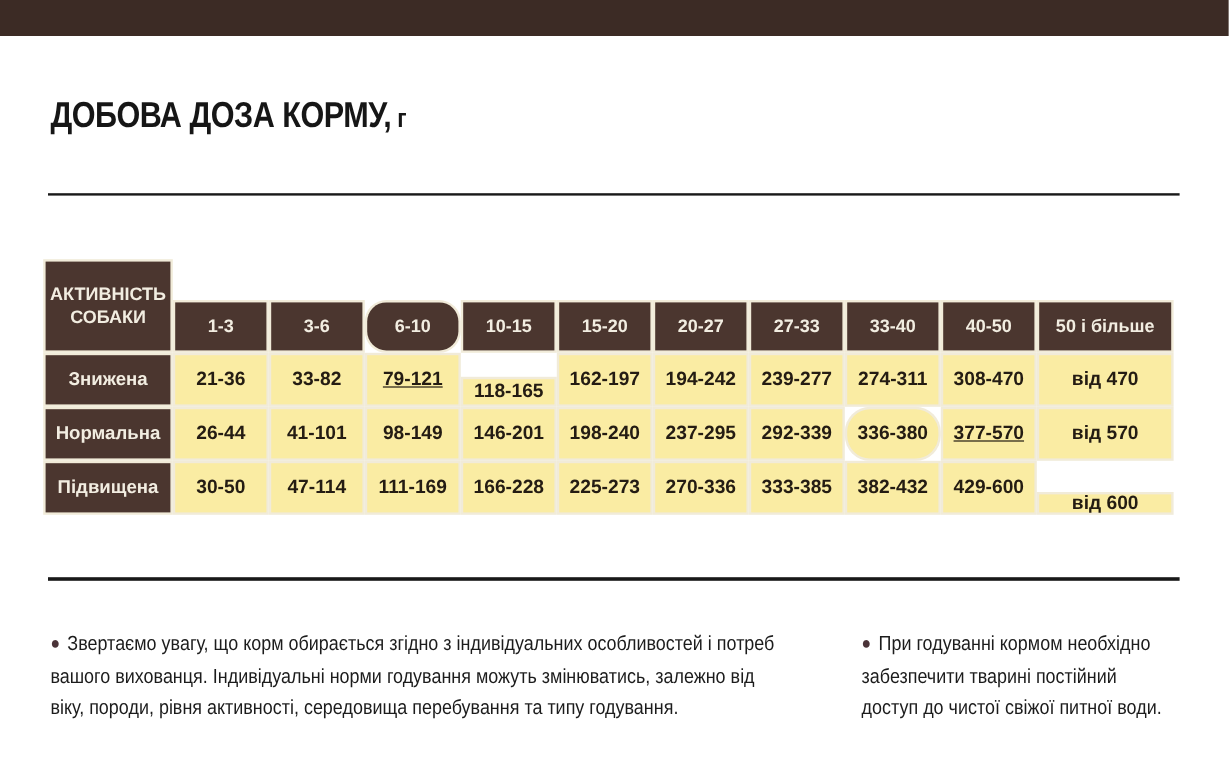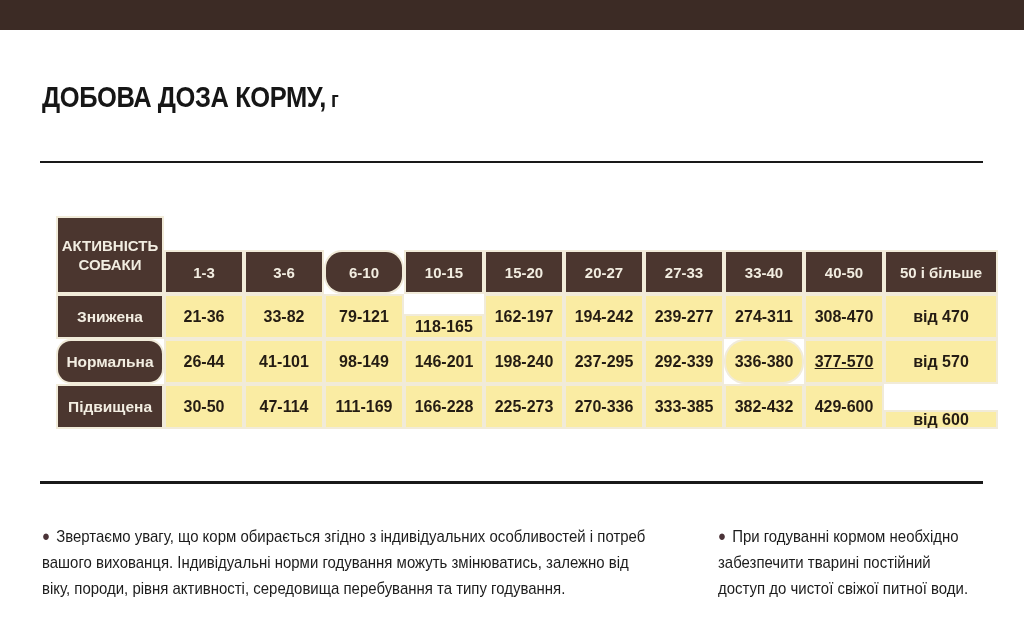--- a/index.html
+++ b/index.html
@@ -30,21 +30,21 @@
     position:absolute;left:42px;top:82px;
     font-size:30px;font-weight:bold;line-height:30px;color:#161616;
     letter-spacing:-0.5px;white-space:nowrap;
     transform:scaleX(0.85);transform-origin:left center;
   }
   .page-title .unit{font-size:22px;font-weight:bold;margin-left:6px;}
   .rule{position:absolute;left:40px;width:943px;background:#191919;}
   .rule-top{top:161px;height:2px;}
   .rule-bottom{top:481px;height:3px;}
   .feeding-table{
-    position:absolute;left:58px;top:218px;
+    position:absolute;left:38px;top:218px;
     display:grid;
     grid-template-columns:104px repeat(9,76px) 110px;
     grid-template-rows:30px 40px 41px 41px 41px;
     gap:4px;
     background:transparent;
   }
   .cell{
     display:flex;align-items:center;justify-content:center;
     text-align:center;
     box-shadow:0 0 0 2px var(--gap-cream);
@@ -102,29 +102,29 @@
     <div class="cell th th-col" style="grid-area: 2 / 5;">10-15</div>
     <div class="cell th th-col" style="grid-area: 2 / 6;">15-20</div>
     <div class="cell th th-col" style="grid-area: 2 / 7;">20-27</div>
     <div class="cell th th-col" style="grid-area: 2 / 8;">27-33</div>
     <div class="cell th th-col" style="grid-area: 2 / 9;">33-40</div>
     <div class="cell th th-col" style="grid-area: 2 / 10;">40-50</div>
     <div class="cell th th-col" style="grid-area: 2 / 11;">50 і більше</div>
     <div class="cell th th-rowlabel" style="grid-area: 3 / 1;">Знижена</div>
     <div class="cell td-val" style="grid-area: 3 / 2;">21-36</div>
     <div class="cell td-val" style="grid-area: 3 / 3;">33-82</div>
-    <div class="cell td-val" style="grid-area: 3 / 4;">79-121</div>
+    <div class="cell td-val" style="grid-area: 3 / 4; text-decoration: underline;">79-121</div>
     <div class="cell td-val" style="grid-area: 3 / 5; margin-top: 20px;">118-165</div>
     <div class="cell td-val" style="grid-area: 3 / 6;">162-197</div>
     <div class="cell td-val" style="grid-area: 3 / 7;">194-242</div>
     <div class="cell td-val" style="grid-area: 3 / 8;">239-277</div>
     <div class="cell td-val" style="grid-area: 3 / 9;">274-311</div>
     <div class="cell td-val" style="grid-area: 3 / 10;">308-470</div>
     <div class="cell td-val" style="grid-area: 3 / 11;">від 470</div>
-    <div class="cell th th-rowlabel" style="grid-area: 4 / 1; border-radius: 13px;">Нормальна</div>
+    <div class="cell th th-rowlabel" style="grid-area: 4 / 1;">Нормальна</div>
     <div class="cell td-val" style="grid-area: 4 / 2;">26-44</div>
     <div class="cell td-val" style="grid-area: 4 / 3;">41-101</div>
     <div class="cell td-val" style="grid-area: 4 / 4;">98-149</div>
     <div class="cell td-val" style="grid-area: 4 / 5;">146-201</div>
     <div class="cell td-val" style="grid-area: 4 / 6;">198-240</div>
     <div class="cell td-val" style="grid-area: 4 / 7;">237-295</div>
     <div class="cell td-val" style="grid-area: 4 / 8;">292-339</div>
     <div class="cell td-val" style="grid-area: 4 / 9; border-radius: 19px;">336-380</div>
     <div class="cell td-val" style="grid-area: 4 / 10; text-decoration: underline;">377-570</div>
     <div class="cell td-val" style="grid-area: 4 / 11;">від 570</div>

